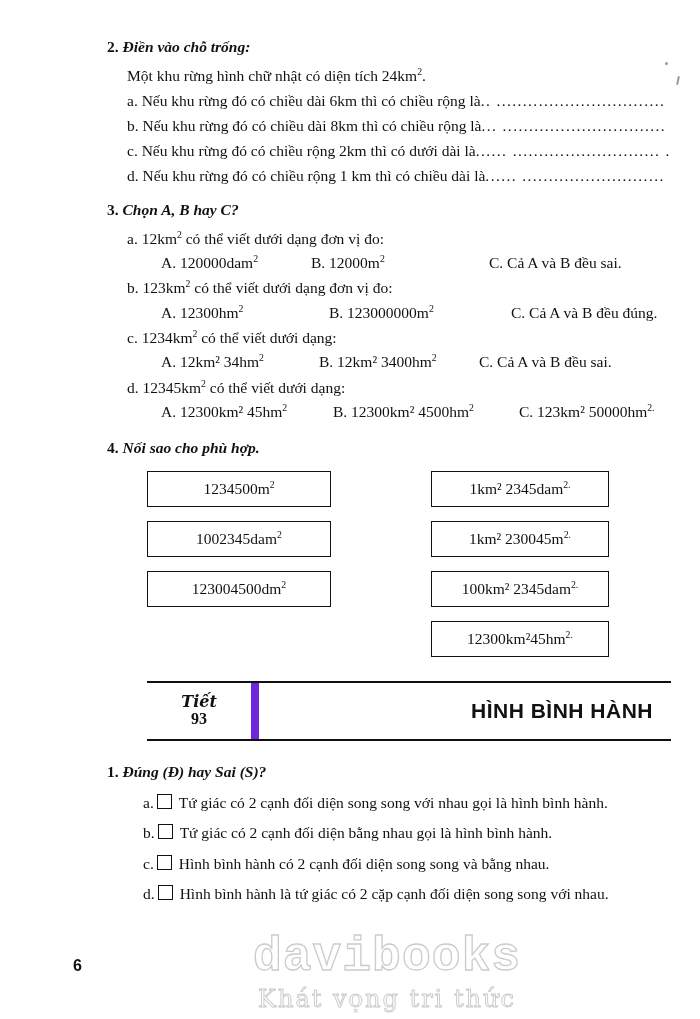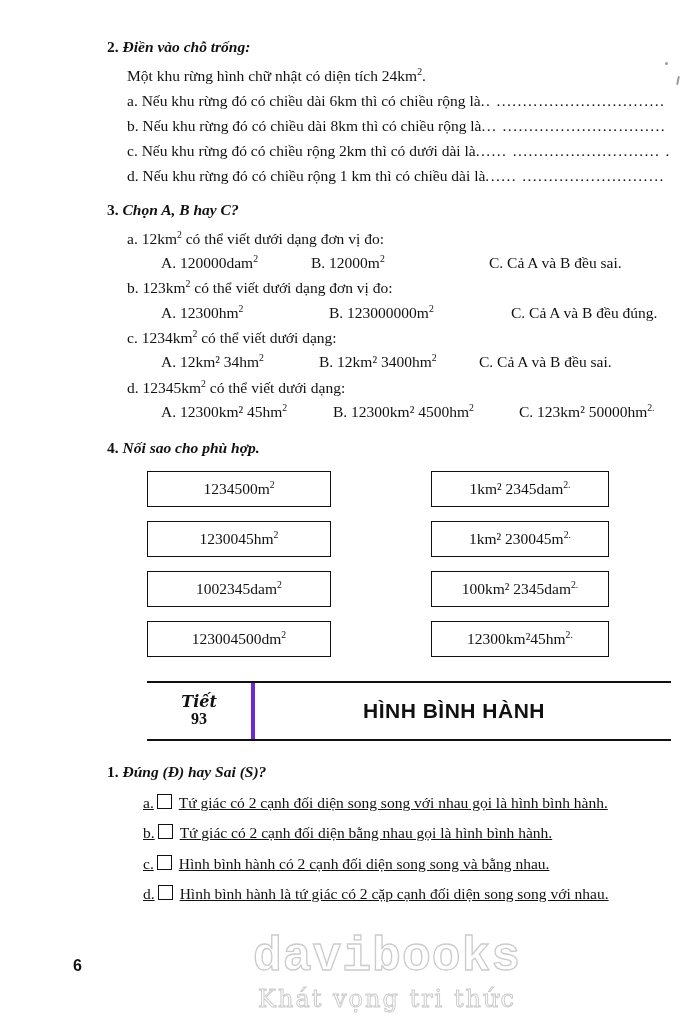--- a/index.html
+++ b/index.html
@@ -93,55 +93,54 @@
     width: 524px;
     height: 56px;
     border-top: 2px solid #111;
     border-bottom: 2px solid #111;
     display: flex;
     align-items: center;
   }
   .lesson-num {
     width: 104px;
     text-align: center;
-    border-right: 4px solid #6d28d9;
+    border-right: 8px solid #6d28d9;
     height: 100%;
     display: flex;
     flex-direction: column;
     justify-content: center;
     align-items: center;
   }
   .lesson-num .tiet {
     font-family: "DejaVu Serif", serif;
     font-style: italic;
     font-weight: bold;
     font-size: 16px;
     line-height: 1.05;
   }
   .lesson-num .n {
     font-weight: bold;
     font-size: 16px;
     line-height: 1.15;
   }
   .lesson-title {
     flex: 1;
-    text-align: center;
+    text-align: right;
     font-family: "Liberation Sans", sans-serif;
     font-weight: bold;
     font-size: 21px;
     letter-spacing: 0.5px;
     padding-right: 18px;
   }
 
   .cbline {
     font-size: 15.5px;
     line-height: 1.95;
     margin-left: 44px;
     white-space: nowrap;
-    text-decoration: underline;
   }
   .cb {
     display: inline-block;
     width: 13px;
     height: 13px;
     border: 1px solid #111;
     margin: 0 7px 0 3px;
     vertical-align: -1px;
   }
 
@@ -266,21 +265,20 @@
   </div>
 
   <div class="ex" style="margin-top:14px">
     <div class="ex-title">
       <span class="num">4.</span>
       <span>Nối sao cho phù hợp.</span>
     </div>
     <div class="match">
       <div class="match-col left">
         <div class="mbox"><span>1234500m</span><sup>2</sup></div>
-        <div class="mbox"><span>1230045hm</span><sup>2</sup></div>
         <div class="mbox"><span>1002345dam</span><sup>2</sup></div>
         <div class="mbox"><span>123004500dm</span><sup>2</sup></div>
       </div>
       <div class="match-col right">
         <div class="mbox"><span>1km² 2345dam</span><sup>2.</sup></div>
         <div class="mbox"><span>1km² 230045m</span><sup>2.</sup></div>
         <div class="mbox"><span>100km² 2345dam</span><sup>2.</sup></div>
         <div class="mbox"><span>12300km²45hm</span><sup>2.</sup></div>
       </div>
     </div>

